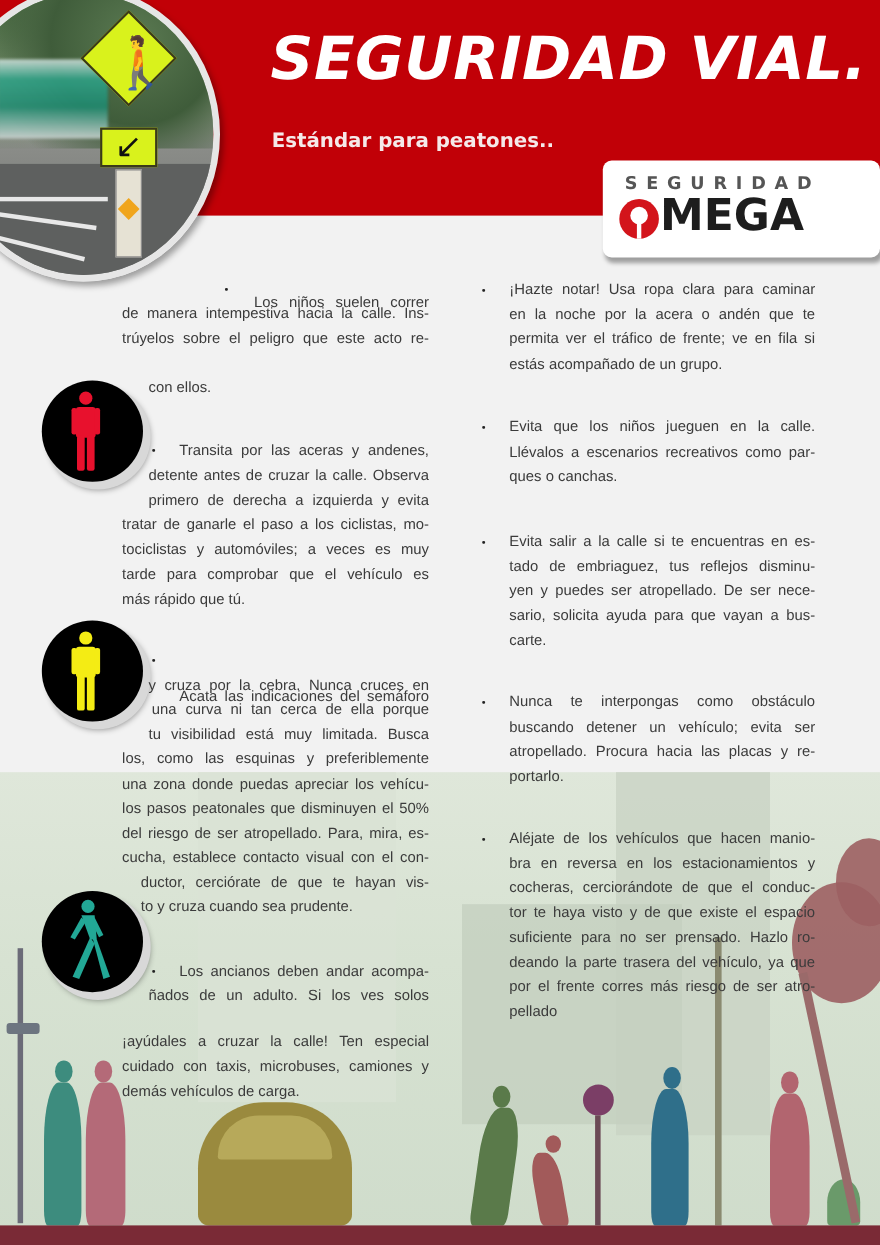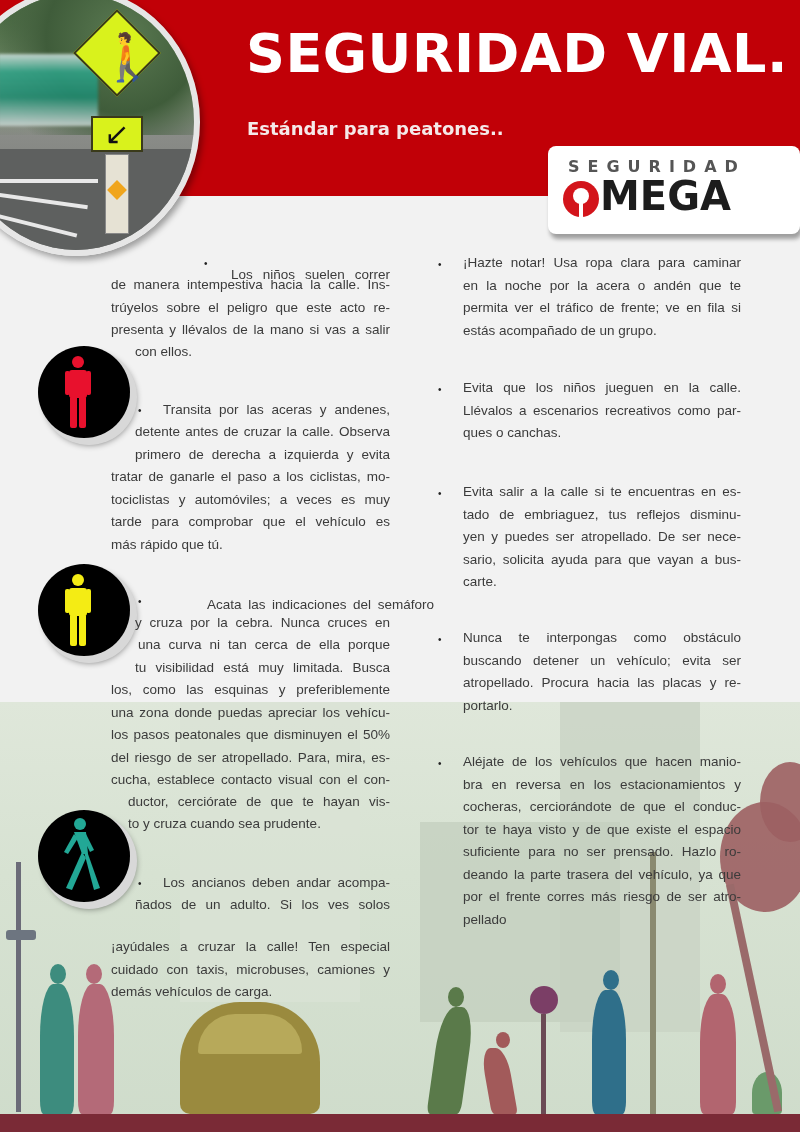--- a/index.html
+++ b/index.html
@@ -12,21 +12,21 @@
   }
   
   .header-band {
     position: absolute; left: 0; top: 0; width: 800px; height: 196px;
     background: #c10007;
   }
   .title {
     position: absolute; left: 246px; top: 22px;
     font-family: "DejaVu Sans", sans-serif;
     font-weight: bold; font-size: 54px; color: #fff;
-    letter-spacing: 0.5px; white-space: nowrap;
+    letter-spacing: 0.5px; white-space: nowrap; font-style: italic;
   }
   .subtitle {
     position: absolute; left: 247px; top: 118px;
     font-family: "DejaVu Sans", sans-serif;
     font-weight: bold; font-size: 18px; color: #f5e9e9; white-space: nowrap; text-align: right;
   }
   
   .photo-circle {
     position: absolute; left: -48px; top: -12px; width: 248px; height: 268px;
     border-radius: 50%;
@@ -231,21 +231,20 @@
   </svg>
 </div>
 
 <span class="bullet" style="left:204px; top:258px;">•</span>
 <div class="para" style="left:231px; top:252px; width:159px;margin-top:12px;">
   <span class="line justified">Los niños   suelen correr</span>
 </div>
 <div class="para" style="left:111px; top:274px; width:279px;">
   <span class="line justified">de  manera intempestiva hacia la calle. Ins-</span>
   <span class="line justified">trúyelos sobre el peligro  que este acto re-</span>
-  <span class="line justified">presenta y llévalos de la mano  si vas a salir</span>
 </div>
 <div class="para" style="left:135px; top:341px; width:200px;">
   <span class="line">con ellos.</span>
 </div>
 
 <span class="bullet" style="left:138px; top:405px;">•</span>
 <div class="para" style="left:163px; top:399px; width:227px;">
   <span class="line justified">Transita por las aceras y andenes,</span>
 </div>
 <div class="para" style="left:135px; top:421px; width:255px;">
@@ -253,21 +252,21 @@
   <span class="line justified">primero de derecha a izquierda y evita</span>
 </div>
 <div class="para" style="left:111px; top:466px; width:279px;">
   <span class="line justified">tratar de ganarle el paso  a los ciclistas, mo-</span>
   <span class="line justified">tociclistas y automóviles; a veces  es muy</span>
   <span class="line justified">tarde para comprobar que  el  vehículo  es</span>
   <span class="line">más   rápido que tú.</span>
 </div>
 
 <span class="bullet" style="left:138px; top:596px;">•</span>
-<div class="para" style="left:163px; top:594px; width:227px;margin-left:44px;">
+<div class="para" style="left:163px; top:622px; width:227px;">
   <span class="line justified">Acata las indicaciones del semáforo</span>
 </div>
 <div class="para" style="left:135px; top:612px; width:255px;">
   <span class="line justified">y cruza por  la cebra. Nunca  cruces en</span>
 </div>
 <div class="para" style="left:138px; top:634px; width:252px;">
   <span class="line justified">una  curva  ni tan  cerca de  ella  porque</span>
 </div>
 <div class="para" style="left:135px; top:657px; width:255px;">
   <span class="line justified">tu  visibilidad  está muy limitada. Busca</span>

